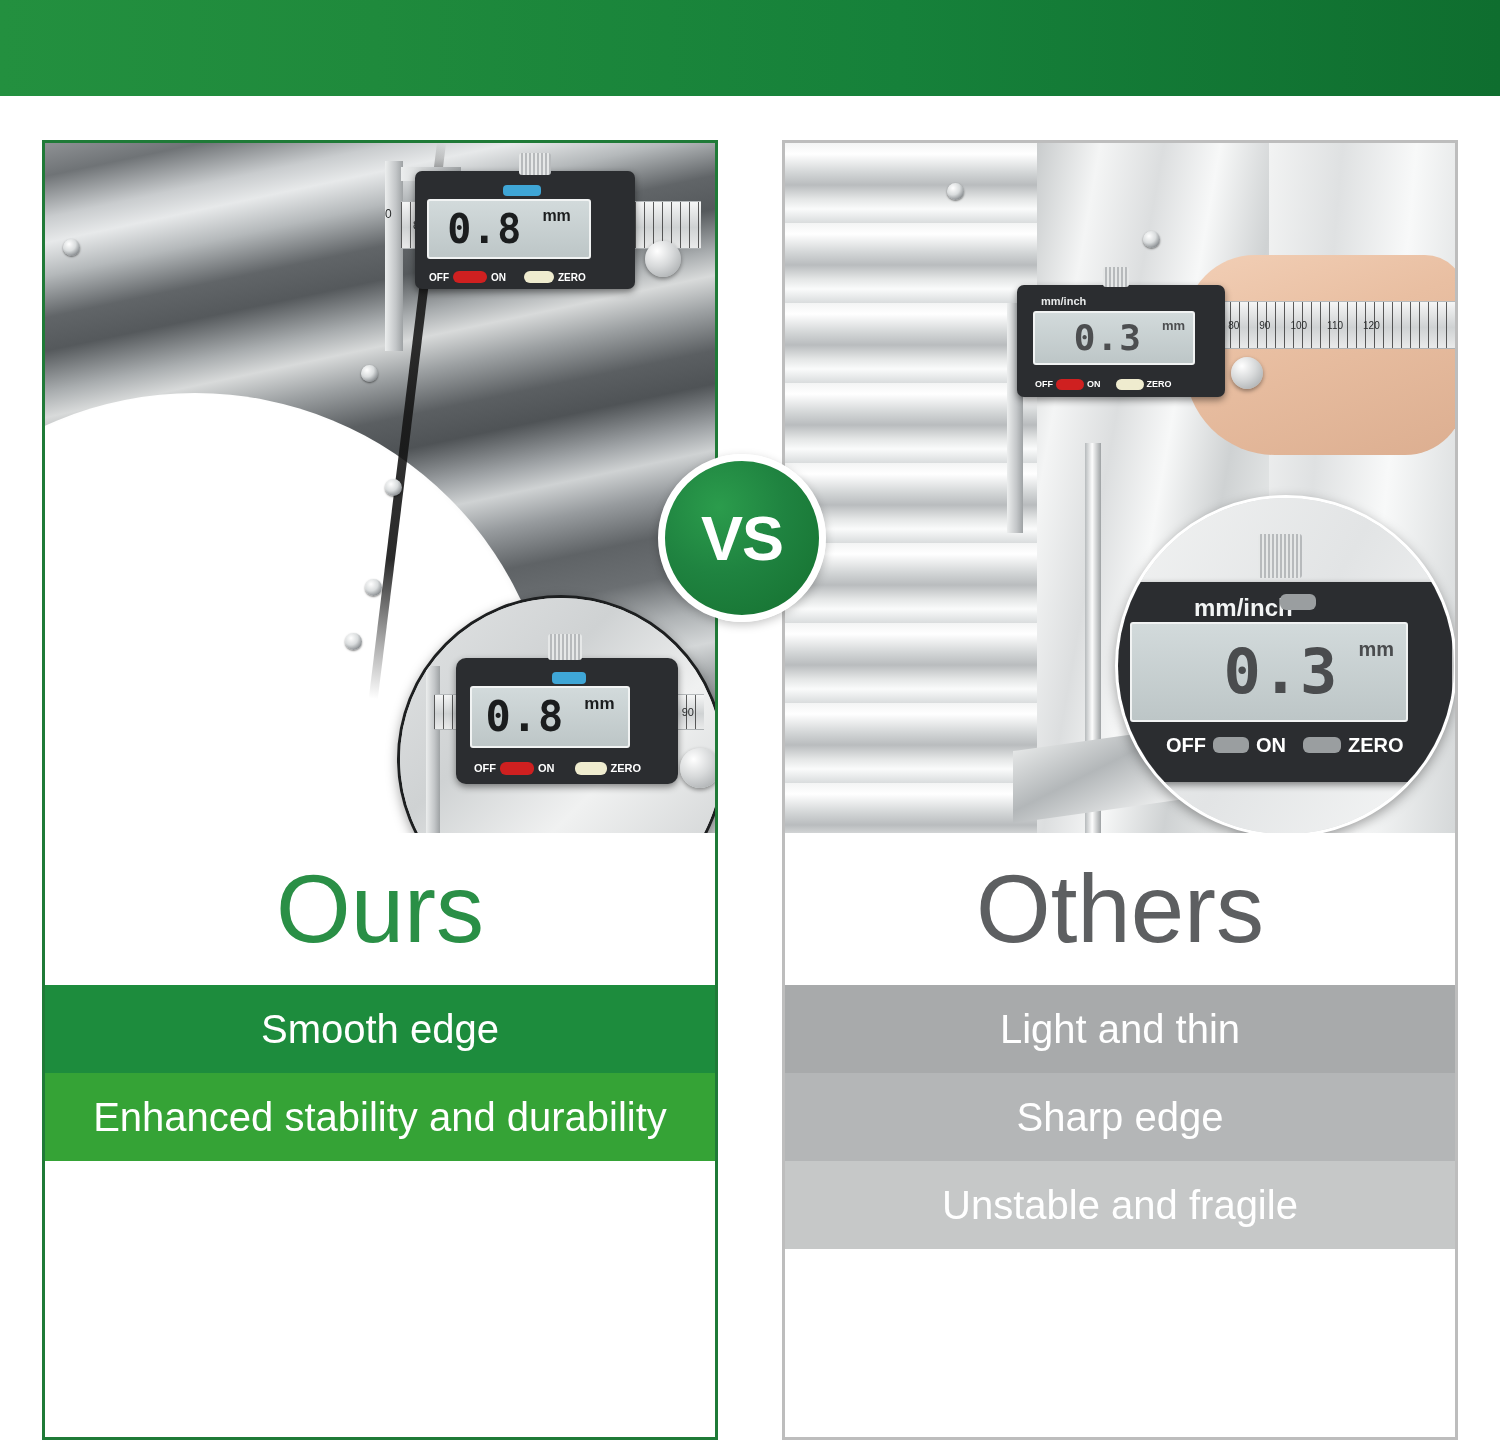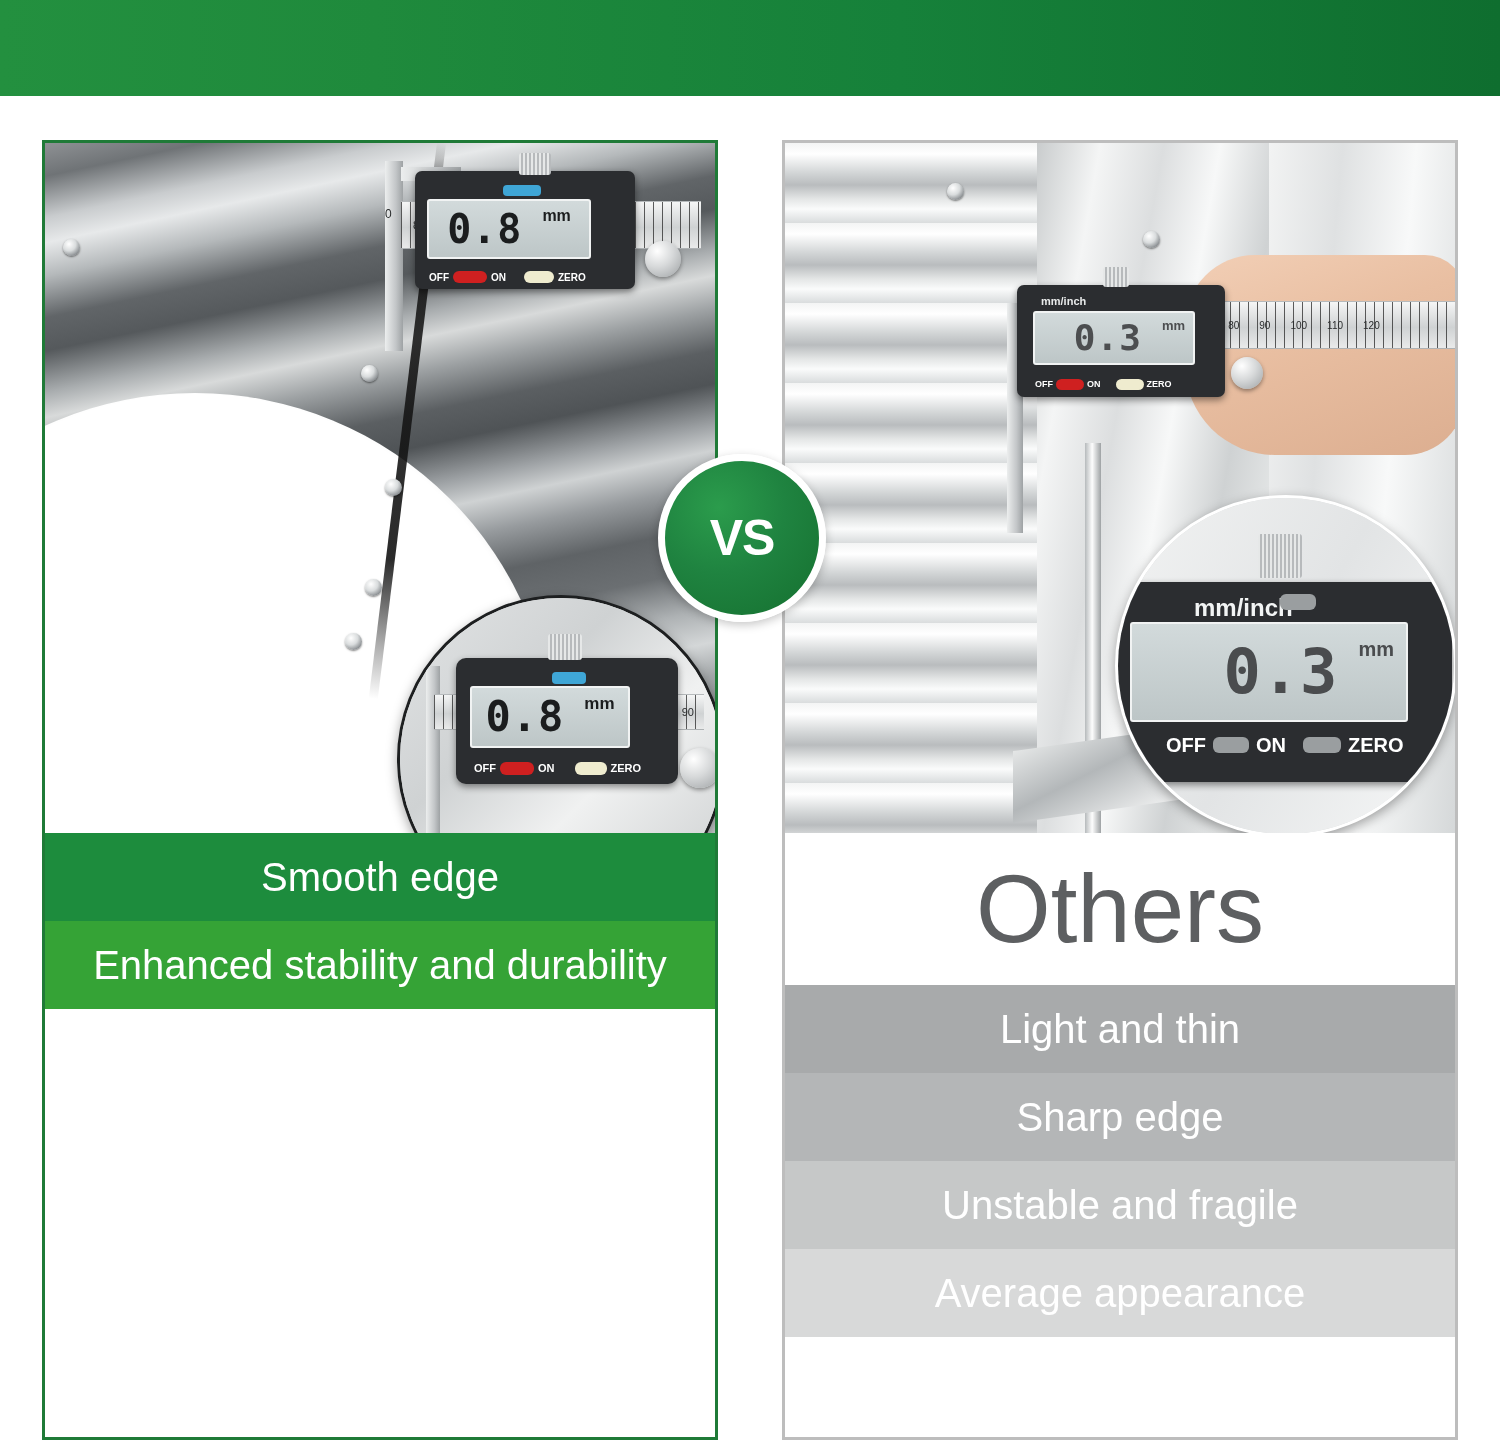--- a/index.html
+++ b/index.html
@@ -245,21 +245,21 @@
     border: 7px solid #ffffff;
     box-sizing: border-box;
     display: flex;
     align-items: center;
     justify-content: center;
     z-index: 40;
     box-shadow: 0 3px 10px rgba(0,0,0,.22);
   }
   .vs-badge span {
     color: #ffffff;
-    font-size: 50px;
+    font-size: 63px;
     font-weight: bold;
     letter-spacing: -1px;
     line-height: 1;
   }
 
   
   .panel-title {
     flex: none;
     height: 152px;
     display: flex;
@@ -370,20 +370,23 @@
           <span>OFF</span>
           <span class="pill pill-red" style="width:34px; height:13px;"></span>
           <span>ON</span>
           <span class="pill pill-cream" style="width:32px; height:13px; margin-left:16px;"></span>
           <span>ZERO</span>
         </div>
         <div class="cal-thumb" style="left:280px; top:150px; width:40px; height:40px;"></div>
       </div>
     </div>
 
+    <div class="panel-title title-ours">
+      <span>Ours</span>
+    </div>
 
     <div class="rows">
       <div class="row" style="background:#1d8c3d;">
         <span>Smooth edge</span>
       </div>
       <div class="row" style="background:#35a336;">
         <span>Enhanced stability and durability</span>
       </div>
     </div>
 
@@ -461,23 +464,20 @@
     <div class="rows">
       <div class="row" style="background:#a8aaab;">
         <span>Light and thin</span>
       </div>
       <div class="row" style="background:#b4b6b7;">
         <span>Sharp edge</span>
       </div>
       <div class="row" style="background:#c6c8c8;">
         <span>Unstable and fragile</span>
       </div>
-      <div class="row" style="background:#d8d9d9;">
-        <span>Average appearance</span>
-      </div>
     </div>
 
     <div class="footer">
       <span></span>
     </div>
   </div>
 
   <div class="vs-badge">
     <span>VS</span>
   </div>

